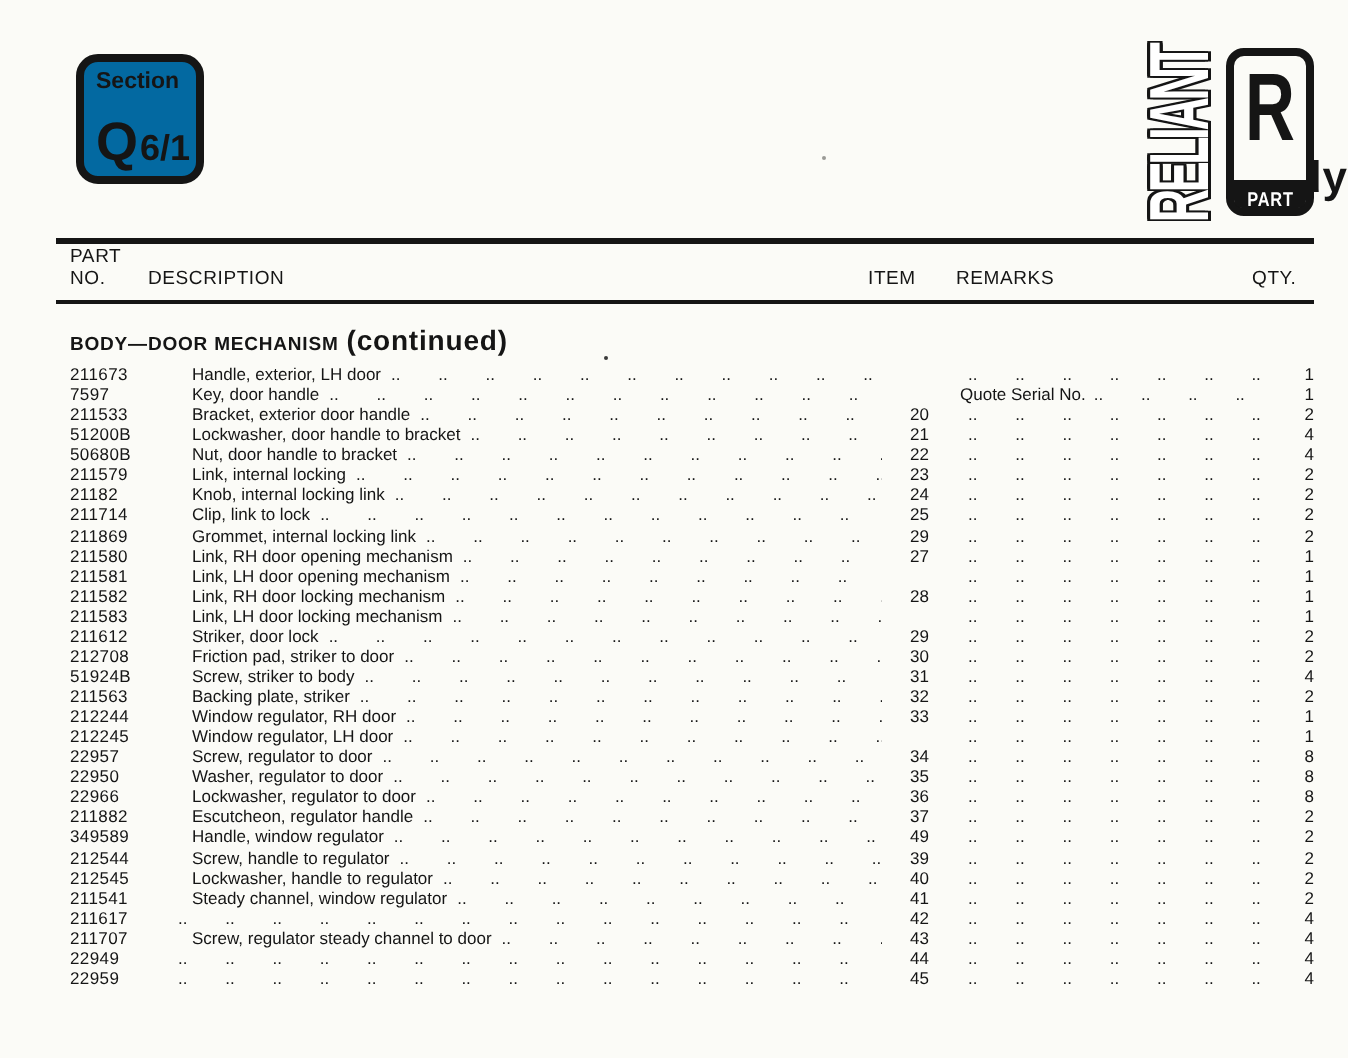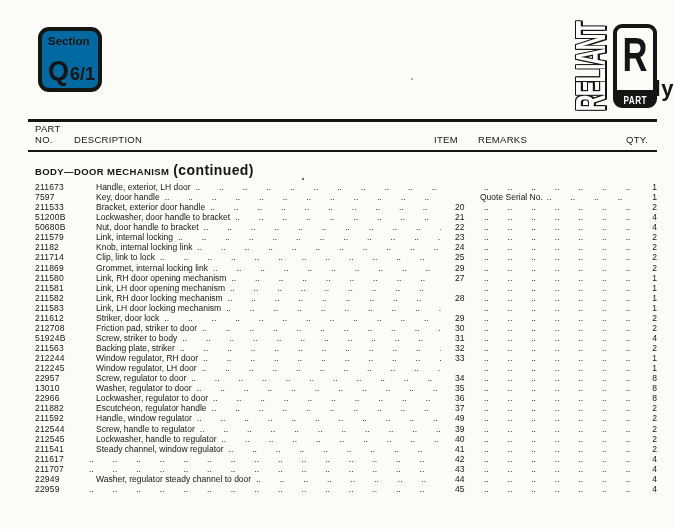--- a/index.html
+++ b/index.html
@@ -337,21 +337,21 @@
     <span class="leader l-desc">..&nbsp;&nbsp;&nbsp;&nbsp;&nbsp;&nbsp;&nbsp;&nbsp;..&nbsp;&nbsp;&nbsp;&nbsp;&nbsp;&nbsp;&nbsp;&nbsp;..&nbsp;&nbsp;&nbsp;&nbsp;&nbsp;&nbsp;&nbsp;&nbsp;..&nbsp;&nbsp;&nbsp;&nbsp;&nbsp;&nbsp;&nbsp;&nbsp;..&nbsp;&nbsp;&nbsp;&nbsp;&nbsp;&nbsp;&nbsp;&nbsp;..&nbsp;&nbsp;&nbsp;&nbsp;&nbsp;&nbsp;&nbsp;&nbsp;..&nbsp;&nbsp;&nbsp;&nbsp;&nbsp;&nbsp;&nbsp;&nbsp;..&nbsp;&nbsp;&nbsp;&nbsp;&nbsp;&nbsp;&nbsp;&nbsp;..&nbsp;&nbsp;&nbsp;&nbsp;&nbsp;&nbsp;&nbsp;&nbsp;..&nbsp;&nbsp;&nbsp;&nbsp;&nbsp;&nbsp;&nbsp;&nbsp;..&nbsp;&nbsp;&nbsp;&nbsp;&nbsp;&nbsp;&nbsp;&nbsp;..&nbsp;&nbsp;&nbsp;&nbsp;&nbsp;&nbsp;&nbsp;&nbsp;..&nbsp;&nbsp;&nbsp;&nbsp;&nbsp;&nbsp;&nbsp;&nbsp;..&nbsp;&nbsp;&nbsp;&nbsp;&nbsp;&nbsp;&nbsp;&nbsp;..&nbsp;&nbsp;&nbsp;&nbsp;&nbsp;&nbsp;&nbsp;&nbsp;..&nbsp;&nbsp;&nbsp;&nbsp;&nbsp;&nbsp;&nbsp;&nbsp;..&nbsp;&nbsp;&nbsp;&nbsp;&nbsp;&nbsp;&nbsp;&nbsp;..&nbsp;&nbsp;&nbsp;&nbsp;&nbsp;&nbsp;&nbsp;&nbsp;..&nbsp;&nbsp;&nbsp;&nbsp;&nbsp;&nbsp;&nbsp;&nbsp;..&nbsp;&nbsp;&nbsp;&nbsp;&nbsp;&nbsp;&nbsp;&nbsp;..&nbsp;&nbsp;&nbsp;&nbsp;&nbsp;&nbsp;&nbsp;&nbsp;..&nbsp;&nbsp;&nbsp;&nbsp;&nbsp;&nbsp;&nbsp;&nbsp;..&nbsp;&nbsp;&nbsp;&nbsp;&nbsp;&nbsp;&nbsp;&nbsp;..&nbsp;&nbsp;&nbsp;&nbsp;&nbsp;&nbsp;&nbsp;&nbsp;..&nbsp;&nbsp;&nbsp;&nbsp;&nbsp;&nbsp;&nbsp;&nbsp;..&nbsp;&nbsp;&nbsp;&nbsp;&nbsp;&nbsp;&nbsp;&nbsp;..&nbsp;&nbsp;&nbsp;&nbsp;&nbsp;&nbsp;&nbsp;&nbsp;..&nbsp;&nbsp;&nbsp;&nbsp;&nbsp;&nbsp;&nbsp;&nbsp;..&nbsp;&nbsp;&nbsp;&nbsp;&nbsp;&nbsp;&nbsp;&nbsp;..&nbsp;&nbsp;&nbsp;&nbsp;&nbsp;&nbsp;&nbsp;&nbsp;</span>
     <span class="c-item">34</span>
     <span class="remarks-zone">
       <span class="c-remarks"></span>
       <span class="leader l-remarks">..&nbsp;&nbsp;&nbsp;&nbsp;&nbsp;&nbsp;&nbsp;&nbsp;..&nbsp;&nbsp;&nbsp;&nbsp;&nbsp;&nbsp;&nbsp;&nbsp;..&nbsp;&nbsp;&nbsp;&nbsp;&nbsp;&nbsp;&nbsp;&nbsp;..&nbsp;&nbsp;&nbsp;&nbsp;&nbsp;&nbsp;&nbsp;&nbsp;..&nbsp;&nbsp;&nbsp;&nbsp;&nbsp;&nbsp;&nbsp;&nbsp;..&nbsp;&nbsp;&nbsp;&nbsp;&nbsp;&nbsp;&nbsp;&nbsp;..&nbsp;&nbsp;&nbsp;&nbsp;&nbsp;&nbsp;&nbsp;&nbsp;..&nbsp;&nbsp;&nbsp;&nbsp;&nbsp;&nbsp;&nbsp;&nbsp;..&nbsp;&nbsp;&nbsp;&nbsp;&nbsp;&nbsp;&nbsp;&nbsp;..&nbsp;&nbsp;&nbsp;&nbsp;&nbsp;&nbsp;&nbsp;&nbsp;..&nbsp;&nbsp;&nbsp;&nbsp;&nbsp;&nbsp;&nbsp;&nbsp;..&nbsp;&nbsp;&nbsp;&nbsp;&nbsp;&nbsp;&nbsp;&nbsp;..&nbsp;&nbsp;&nbsp;&nbsp;&nbsp;&nbsp;&nbsp;&nbsp;..&nbsp;&nbsp;&nbsp;&nbsp;&nbsp;&nbsp;&nbsp;&nbsp;..&nbsp;&nbsp;&nbsp;&nbsp;&nbsp;&nbsp;&nbsp;&nbsp;..&nbsp;&nbsp;&nbsp;&nbsp;&nbsp;&nbsp;&nbsp;&nbsp;..&nbsp;&nbsp;&nbsp;&nbsp;&nbsp;&nbsp;&nbsp;&nbsp;..&nbsp;&nbsp;&nbsp;&nbsp;&nbsp;&nbsp;&nbsp;&nbsp;..&nbsp;&nbsp;&nbsp;&nbsp;&nbsp;&nbsp;&nbsp;&nbsp;..&nbsp;&nbsp;&nbsp;&nbsp;&nbsp;&nbsp;&nbsp;&nbsp;..&nbsp;&nbsp;&nbsp;&nbsp;&nbsp;&nbsp;&nbsp;&nbsp;..&nbsp;&nbsp;&nbsp;&nbsp;&nbsp;&nbsp;&nbsp;&nbsp;..&nbsp;&nbsp;&nbsp;&nbsp;&nbsp;&nbsp;&nbsp;&nbsp;..&nbsp;&nbsp;&nbsp;&nbsp;&nbsp;&nbsp;&nbsp;&nbsp;..&nbsp;&nbsp;&nbsp;&nbsp;&nbsp;&nbsp;&nbsp;&nbsp;..&nbsp;&nbsp;&nbsp;&nbsp;&nbsp;&nbsp;&nbsp;&nbsp;..&nbsp;&nbsp;&nbsp;&nbsp;&nbsp;&nbsp;&nbsp;&nbsp;..&nbsp;&nbsp;&nbsp;&nbsp;&nbsp;&nbsp;&nbsp;&nbsp;..&nbsp;&nbsp;&nbsp;&nbsp;&nbsp;&nbsp;&nbsp;&nbsp;..&nbsp;&nbsp;&nbsp;&nbsp;&nbsp;&nbsp;&nbsp;&nbsp;</span>
     </span>
     <span class="c-qty">8</span>
   </div>
 
   <div class="row">
-    <span class="c-part">13010</span>
+    <span class="c-part">22950</span>
     <span class="c-desc">Washer, regulator to door</span>
     <span class="leader l-desc">..&nbsp;&nbsp;&nbsp;&nbsp;&nbsp;&nbsp;&nbsp;&nbsp;..&nbsp;&nbsp;&nbsp;&nbsp;&nbsp;&nbsp;&nbsp;&nbsp;..&nbsp;&nbsp;&nbsp;&nbsp;&nbsp;&nbsp;&nbsp;&nbsp;..&nbsp;&nbsp;&nbsp;&nbsp;&nbsp;&nbsp;&nbsp;&nbsp;..&nbsp;&nbsp;&nbsp;&nbsp;&nbsp;&nbsp;&nbsp;&nbsp;..&nbsp;&nbsp;&nbsp;&nbsp;&nbsp;&nbsp;&nbsp;&nbsp;..&nbsp;&nbsp;&nbsp;&nbsp;&nbsp;&nbsp;&nbsp;&nbsp;..&nbsp;&nbsp;&nbsp;&nbsp;&nbsp;&nbsp;&nbsp;&nbsp;..&nbsp;&nbsp;&nbsp;&nbsp;&nbsp;&nbsp;&nbsp;&nbsp;..&nbsp;&nbsp;&nbsp;&nbsp;&nbsp;&nbsp;&nbsp;&nbsp;..&nbsp;&nbsp;&nbsp;&nbsp;&nbsp;&nbsp;&nbsp;&nbsp;..&nbsp;&nbsp;&nbsp;&nbsp;&nbsp;&nbsp;&nbsp;&nbsp;..&nbsp;&nbsp;&nbsp;&nbsp;&nbsp;&nbsp;&nbsp;&nbsp;..&nbsp;&nbsp;&nbsp;&nbsp;&nbsp;&nbsp;&nbsp;&nbsp;..&nbsp;&nbsp;&nbsp;&nbsp;&nbsp;&nbsp;&nbsp;&nbsp;..&nbsp;&nbsp;&nbsp;&nbsp;&nbsp;&nbsp;&nbsp;&nbsp;..&nbsp;&nbsp;&nbsp;&nbsp;&nbsp;&nbsp;&nbsp;&nbsp;..&nbsp;&nbsp;&nbsp;&nbsp;&nbsp;&nbsp;&nbsp;&nbsp;..&nbsp;&nbsp;&nbsp;&nbsp;&nbsp;&nbsp;&nbsp;&nbsp;..&nbsp;&nbsp;&nbsp;&nbsp;&nbsp;&nbsp;&nbsp;&nbsp;..&nbsp;&nbsp;&nbsp;&nbsp;&nbsp;&nbsp;&nbsp;&nbsp;..&nbsp;&nbsp;&nbsp;&nbsp;&nbsp;&nbsp;&nbsp;&nbsp;..&nbsp;&nbsp;&nbsp;&nbsp;&nbsp;&nbsp;&nbsp;&nbsp;..&nbsp;&nbsp;&nbsp;&nbsp;&nbsp;&nbsp;&nbsp;&nbsp;..&nbsp;&nbsp;&nbsp;&nbsp;&nbsp;&nbsp;&nbsp;&nbsp;..&nbsp;&nbsp;&nbsp;&nbsp;&nbsp;&nbsp;&nbsp;&nbsp;..&nbsp;&nbsp;&nbsp;&nbsp;&nbsp;&nbsp;&nbsp;&nbsp;..&nbsp;&nbsp;&nbsp;&nbsp;&nbsp;&nbsp;&nbsp;&nbsp;..&nbsp;&nbsp;&nbsp;&nbsp;&nbsp;&nbsp;&nbsp;&nbsp;..&nbsp;&nbsp;&nbsp;&nbsp;&nbsp;&nbsp;&nbsp;&nbsp;</span>
     <span class="c-item">35</span>
     <span class="remarks-zone">
       <span class="c-remarks"></span>
       <span class="leader l-remarks">..&nbsp;&nbsp;&nbsp;&nbsp;&nbsp;&nbsp;&nbsp;&nbsp;..&nbsp;&nbsp;&nbsp;&nbsp;&nbsp;&nbsp;&nbsp;&nbsp;..&nbsp;&nbsp;&nbsp;&nbsp;&nbsp;&nbsp;&nbsp;&nbsp;..&nbsp;&nbsp;&nbsp;&nbsp;&nbsp;&nbsp;&nbsp;&nbsp;..&nbsp;&nbsp;&nbsp;&nbsp;&nbsp;&nbsp;&nbsp;&nbsp;..&nbsp;&nbsp;&nbsp;&nbsp;&nbsp;&nbsp;&nbsp;&nbsp;..&nbsp;&nbsp;&nbsp;&nbsp;&nbsp;&nbsp;&nbsp;&nbsp;..&nbsp;&nbsp;&nbsp;&nbsp;&nbsp;&nbsp;&nbsp;&nbsp;..&nbsp;&nbsp;&nbsp;&nbsp;&nbsp;&nbsp;&nbsp;&nbsp;..&nbsp;&nbsp;&nbsp;&nbsp;&nbsp;&nbsp;&nbsp;&nbsp;..&nbsp;&nbsp;&nbsp;&nbsp;&nbsp;&nbsp;&nbsp;&nbsp;..&nbsp;&nbsp;&nbsp;&nbsp;&nbsp;&nbsp;&nbsp;&nbsp;..&nbsp;&nbsp;&nbsp;&nbsp;&nbsp;&nbsp;&nbsp;&nbsp;..&nbsp;&nbsp;&nbsp;&nbsp;&nbsp;&nbsp;&nbsp;&nbsp;..&nbsp;&nbsp;&nbsp;&nbsp;&nbsp;&nbsp;&nbsp;&nbsp;..&nbsp;&nbsp;&nbsp;&nbsp;&nbsp;&nbsp;&nbsp;&nbsp;..&nbsp;&nbsp;&nbsp;&nbsp;&nbsp;&nbsp;&nbsp;&nbsp;..&nbsp;&nbsp;&nbsp;&nbsp;&nbsp;&nbsp;&nbsp;&nbsp;..&nbsp;&nbsp;&nbsp;&nbsp;&nbsp;&nbsp;&nbsp;&nbsp;..&nbsp;&nbsp;&nbsp;&nbsp;&nbsp;&nbsp;&nbsp;&nbsp;..&nbsp;&nbsp;&nbsp;&nbsp;&nbsp;&nbsp;&nbsp;&nbsp;..&nbsp;&nbsp;&nbsp;&nbsp;&nbsp;&nbsp;&nbsp;&nbsp;..&nbsp;&nbsp;&nbsp;&nbsp;&nbsp;&nbsp;&nbsp;&nbsp;..&nbsp;&nbsp;&nbsp;&nbsp;&nbsp;&nbsp;&nbsp;&nbsp;..&nbsp;&nbsp;&nbsp;&nbsp;&nbsp;&nbsp;&nbsp;&nbsp;..&nbsp;&nbsp;&nbsp;&nbsp;&nbsp;&nbsp;&nbsp;&nbsp;..&nbsp;&nbsp;&nbsp;&nbsp;&nbsp;&nbsp;&nbsp;&nbsp;..&nbsp;&nbsp;&nbsp;&nbsp;&nbsp;&nbsp;&nbsp;&nbsp;..&nbsp;&nbsp;&nbsp;&nbsp;&nbsp;&nbsp;&nbsp;&nbsp;..&nbsp;&nbsp;&nbsp;&nbsp;&nbsp;&nbsp;&nbsp;&nbsp;</span>
     </span>
     <span class="c-qty">8</span>
   </div>
 
@@ -373,21 +373,21 @@
     <span class="leader l-desc">..&nbsp;&nbsp;&nbsp;&nbsp;&nbsp;&nbsp;&nbsp;&nbsp;..&nbsp;&nbsp;&nbsp;&nbsp;&nbsp;&nbsp;&nbsp;&nbsp;..&nbsp;&nbsp;&nbsp;&nbsp;&nbsp;&nbsp;&nbsp;&nbsp;..&nbsp;&nbsp;&nbsp;&nbsp;&nbsp;&nbsp;&nbsp;&nbsp;..&nbsp;&nbsp;&nbsp;&nbsp;&nbsp;&nbsp;&nbsp;&nbsp;..&nbsp;&nbsp;&nbsp;&nbsp;&nbsp;&nbsp;&nbsp;&nbsp;..&nbsp;&nbsp;&nbsp;&nbsp;&nbsp;&nbsp;&nbsp;&nbsp;..&nbsp;&nbsp;&nbsp;&nbsp;&nbsp;&nbsp;&nbsp;&nbsp;..&nbsp;&nbsp;&nbsp;&nbsp;&nbsp;&nbsp;&nbsp;&nbsp;..&nbsp;&nbsp;&nbsp;&nbsp;&nbsp;&nbsp;&nbsp;&nbsp;..&nbsp;&nbsp;&nbsp;&nbsp;&nbsp;&nbsp;&nbsp;&nbsp;..&nbsp;&nbsp;&nbsp;&nbsp;&nbsp;&nbsp;&nbsp;&nbsp;..&nbsp;&nbsp;&nbsp;&nbsp;&nbsp;&nbsp;&nbsp;&nbsp;..&nbsp;&nbsp;&nbsp;&nbsp;&nbsp;&nbsp;&nbsp;&nbsp;..&nbsp;&nbsp;&nbsp;&nbsp;&nbsp;&nbsp;&nbsp;&nbsp;..&nbsp;&nbsp;&nbsp;&nbsp;&nbsp;&nbsp;&nbsp;&nbsp;..&nbsp;&nbsp;&nbsp;&nbsp;&nbsp;&nbsp;&nbsp;&nbsp;..&nbsp;&nbsp;&nbsp;&nbsp;&nbsp;&nbsp;&nbsp;&nbsp;..&nbsp;&nbsp;&nbsp;&nbsp;&nbsp;&nbsp;&nbsp;&nbsp;..&nbsp;&nbsp;&nbsp;&nbsp;&nbsp;&nbsp;&nbsp;&nbsp;..&nbsp;&nbsp;&nbsp;&nbsp;&nbsp;&nbsp;&nbsp;&nbsp;..&nbsp;&nbsp;&nbsp;&nbsp;&nbsp;&nbsp;&nbsp;&nbsp;..&nbsp;&nbsp;&nbsp;&nbsp;&nbsp;&nbsp;&nbsp;&nbsp;..&nbsp;&nbsp;&nbsp;&nbsp;&nbsp;&nbsp;&nbsp;&nbsp;..&nbsp;&nbsp;&nbsp;&nbsp;&nbsp;&nbsp;&nbsp;&nbsp;..&nbsp;&nbsp;&nbsp;&nbsp;&nbsp;&nbsp;&nbsp;&nbsp;..&nbsp;&nbsp;&nbsp;&nbsp;&nbsp;&nbsp;&nbsp;&nbsp;..&nbsp;&nbsp;&nbsp;&nbsp;&nbsp;&nbsp;&nbsp;&nbsp;..&nbsp;&nbsp;&nbsp;&nbsp;&nbsp;&nbsp;&nbsp;&nbsp;..&nbsp;&nbsp;&nbsp;&nbsp;&nbsp;&nbsp;&nbsp;&nbsp;</span>
     <span class="c-item">37</span>
     <span class="remarks-zone">
       <span class="c-remarks"></span>
       <span class="leader l-remarks">..&nbsp;&nbsp;&nbsp;&nbsp;&nbsp;&nbsp;&nbsp;&nbsp;..&nbsp;&nbsp;&nbsp;&nbsp;&nbsp;&nbsp;&nbsp;&nbsp;..&nbsp;&nbsp;&nbsp;&nbsp;&nbsp;&nbsp;&nbsp;&nbsp;..&nbsp;&nbsp;&nbsp;&nbsp;&nbsp;&nbsp;&nbsp;&nbsp;..&nbsp;&nbsp;&nbsp;&nbsp;&nbsp;&nbsp;&nbsp;&nbsp;..&nbsp;&nbsp;&nbsp;&nbsp;&nbsp;&nbsp;&nbsp;&nbsp;..&nbsp;&nbsp;&nbsp;&nbsp;&nbsp;&nbsp;&nbsp;&nbsp;..&nbsp;&nbsp;&nbsp;&nbsp;&nbsp;&nbsp;&nbsp;&nbsp;..&nbsp;&nbsp;&nbsp;&nbsp;&nbsp;&nbsp;&nbsp;&nbsp;..&nbsp;&nbsp;&nbsp;&nbsp;&nbsp;&nbsp;&nbsp;&nbsp;..&nbsp;&nbsp;&nbsp;&nbsp;&nbsp;&nbsp;&nbsp;&nbsp;..&nbsp;&nbsp;&nbsp;&nbsp;&nbsp;&nbsp;&nbsp;&nbsp;..&nbsp;&nbsp;&nbsp;&nbsp;&nbsp;&nbsp;&nbsp;&nbsp;..&nbsp;&nbsp;&nbsp;&nbsp;&nbsp;&nbsp;&nbsp;&nbsp;..&nbsp;&nbsp;&nbsp;&nbsp;&nbsp;&nbsp;&nbsp;&nbsp;..&nbsp;&nbsp;&nbsp;&nbsp;&nbsp;&nbsp;&nbsp;&nbsp;..&nbsp;&nbsp;&nbsp;&nbsp;&nbsp;&nbsp;&nbsp;&nbsp;..&nbsp;&nbsp;&nbsp;&nbsp;&nbsp;&nbsp;&nbsp;&nbsp;..&nbsp;&nbsp;&nbsp;&nbsp;&nbsp;&nbsp;&nbsp;&nbsp;..&nbsp;&nbsp;&nbsp;&nbsp;&nbsp;&nbsp;&nbsp;&nbsp;..&nbsp;&nbsp;&nbsp;&nbsp;&nbsp;&nbsp;&nbsp;&nbsp;..&nbsp;&nbsp;&nbsp;&nbsp;&nbsp;&nbsp;&nbsp;&nbsp;..&nbsp;&nbsp;&nbsp;&nbsp;&nbsp;&nbsp;&nbsp;&nbsp;..&nbsp;&nbsp;&nbsp;&nbsp;&nbsp;&nbsp;&nbsp;&nbsp;..&nbsp;&nbsp;&nbsp;&nbsp;&nbsp;&nbsp;&nbsp;&nbsp;..&nbsp;&nbsp;&nbsp;&nbsp;&nbsp;&nbsp;&nbsp;&nbsp;..&nbsp;&nbsp;&nbsp;&nbsp;&nbsp;&nbsp;&nbsp;&nbsp;..&nbsp;&nbsp;&nbsp;&nbsp;&nbsp;&nbsp;&nbsp;&nbsp;..&nbsp;&nbsp;&nbsp;&nbsp;&nbsp;&nbsp;&nbsp;&nbsp;..&nbsp;&nbsp;&nbsp;&nbsp;&nbsp;&nbsp;&nbsp;&nbsp;</span>
     </span>
     <span class="c-qty">2</span>
   </div>
 
   <div class="row">
-    <span class="c-part">211592</span>
+    <span class="c-part">349589</span>
     <span class="c-desc">Handle, window regulator</span>
     <span class="leader l-desc">..&nbsp;&nbsp;&nbsp;&nbsp;&nbsp;&nbsp;&nbsp;&nbsp;..&nbsp;&nbsp;&nbsp;&nbsp;&nbsp;&nbsp;&nbsp;&nbsp;..&nbsp;&nbsp;&nbsp;&nbsp;&nbsp;&nbsp;&nbsp;&nbsp;..&nbsp;&nbsp;&nbsp;&nbsp;&nbsp;&nbsp;&nbsp;&nbsp;..&nbsp;&nbsp;&nbsp;&nbsp;&nbsp;&nbsp;&nbsp;&nbsp;..&nbsp;&nbsp;&nbsp;&nbsp;&nbsp;&nbsp;&nbsp;&nbsp;..&nbsp;&nbsp;&nbsp;&nbsp;&nbsp;&nbsp;&nbsp;&nbsp;..&nbsp;&nbsp;&nbsp;&nbsp;&nbsp;&nbsp;&nbsp;&nbsp;..&nbsp;&nbsp;&nbsp;&nbsp;&nbsp;&nbsp;&nbsp;&nbsp;..&nbsp;&nbsp;&nbsp;&nbsp;&nbsp;&nbsp;&nbsp;&nbsp;..&nbsp;&nbsp;&nbsp;&nbsp;&nbsp;&nbsp;&nbsp;&nbsp;..&nbsp;&nbsp;&nbsp;&nbsp;&nbsp;&nbsp;&nbsp;&nbsp;..&nbsp;&nbsp;&nbsp;&nbsp;&nbsp;&nbsp;&nbsp;&nbsp;..&nbsp;&nbsp;&nbsp;&nbsp;&nbsp;&nbsp;&nbsp;&nbsp;..&nbsp;&nbsp;&nbsp;&nbsp;&nbsp;&nbsp;&nbsp;&nbsp;..&nbsp;&nbsp;&nbsp;&nbsp;&nbsp;&nbsp;&nbsp;&nbsp;..&nbsp;&nbsp;&nbsp;&nbsp;&nbsp;&nbsp;&nbsp;&nbsp;..&nbsp;&nbsp;&nbsp;&nbsp;&nbsp;&nbsp;&nbsp;&nbsp;..&nbsp;&nbsp;&nbsp;&nbsp;&nbsp;&nbsp;&nbsp;&nbsp;..&nbsp;&nbsp;&nbsp;&nbsp;&nbsp;&nbsp;&nbsp;&nbsp;..&nbsp;&nbsp;&nbsp;&nbsp;&nbsp;&nbsp;&nbsp;&nbsp;..&nbsp;&nbsp;&nbsp;&nbsp;&nbsp;&nbsp;&nbsp;&nbsp;..&nbsp;&nbsp;&nbsp;&nbsp;&nbsp;&nbsp;&nbsp;&nbsp;..&nbsp;&nbsp;&nbsp;&nbsp;&nbsp;&nbsp;&nbsp;&nbsp;..&nbsp;&nbsp;&nbsp;&nbsp;&nbsp;&nbsp;&nbsp;&nbsp;..&nbsp;&nbsp;&nbsp;&nbsp;&nbsp;&nbsp;&nbsp;&nbsp;..&nbsp;&nbsp;&nbsp;&nbsp;&nbsp;&nbsp;&nbsp;&nbsp;..&nbsp;&nbsp;&nbsp;&nbsp;&nbsp;&nbsp;&nbsp;&nbsp;..&nbsp;&nbsp;&nbsp;&nbsp;&nbsp;&nbsp;&nbsp;&nbsp;..&nbsp;&nbsp;&nbsp;&nbsp;&nbsp;&nbsp;&nbsp;&nbsp;</span>
     <span class="c-item">49</span>
     <span class="remarks-zone">
       <span class="c-remarks"></span>
       <span class="leader l-remarks">..&nbsp;&nbsp;&nbsp;&nbsp;&nbsp;&nbsp;&nbsp;&nbsp;..&nbsp;&nbsp;&nbsp;&nbsp;&nbsp;&nbsp;&nbsp;&nbsp;..&nbsp;&nbsp;&nbsp;&nbsp;&nbsp;&nbsp;&nbsp;&nbsp;..&nbsp;&nbsp;&nbsp;&nbsp;&nbsp;&nbsp;&nbsp;&nbsp;..&nbsp;&nbsp;&nbsp;&nbsp;&nbsp;&nbsp;&nbsp;&nbsp;..&nbsp;&nbsp;&nbsp;&nbsp;&nbsp;&nbsp;&nbsp;&nbsp;..&nbsp;&nbsp;&nbsp;&nbsp;&nbsp;&nbsp;&nbsp;&nbsp;..&nbsp;&nbsp;&nbsp;&nbsp;&nbsp;&nbsp;&nbsp;&nbsp;..&nbsp;&nbsp;&nbsp;&nbsp;&nbsp;&nbsp;&nbsp;&nbsp;..&nbsp;&nbsp;&nbsp;&nbsp;&nbsp;&nbsp;&nbsp;&nbsp;..&nbsp;&nbsp;&nbsp;&nbsp;&nbsp;&nbsp;&nbsp;&nbsp;..&nbsp;&nbsp;&nbsp;&nbsp;&nbsp;&nbsp;&nbsp;&nbsp;..&nbsp;&nbsp;&nbsp;&nbsp;&nbsp;&nbsp;&nbsp;&nbsp;..&nbsp;&nbsp;&nbsp;&nbsp;&nbsp;&nbsp;&nbsp;&nbsp;..&nbsp;&nbsp;&nbsp;&nbsp;&nbsp;&nbsp;&nbsp;&nbsp;..&nbsp;&nbsp;&nbsp;&nbsp;&nbsp;&nbsp;&nbsp;&nbsp;..&nbsp;&nbsp;&nbsp;&nbsp;&nbsp;&nbsp;&nbsp;&nbsp;..&nbsp;&nbsp;&nbsp;&nbsp;&nbsp;&nbsp;&nbsp;&nbsp;..&nbsp;&nbsp;&nbsp;&nbsp;&nbsp;&nbsp;&nbsp;&nbsp;..&nbsp;&nbsp;&nbsp;&nbsp;&nbsp;&nbsp;&nbsp;&nbsp;..&nbsp;&nbsp;&nbsp;&nbsp;&nbsp;&nbsp;&nbsp;&nbsp;..&nbsp;&nbsp;&nbsp;&nbsp;&nbsp;&nbsp;&nbsp;&nbsp;..&nbsp;&nbsp;&nbsp;&nbsp;&nbsp;&nbsp;&nbsp;&nbsp;..&nbsp;&nbsp;&nbsp;&nbsp;&nbsp;&nbsp;&nbsp;&nbsp;..&nbsp;&nbsp;&nbsp;&nbsp;&nbsp;&nbsp;&nbsp;&nbsp;..&nbsp;&nbsp;&nbsp;&nbsp;&nbsp;&nbsp;&nbsp;&nbsp;..&nbsp;&nbsp;&nbsp;&nbsp;&nbsp;&nbsp;&nbsp;&nbsp;..&nbsp;&nbsp;&nbsp;&nbsp;&nbsp;&nbsp;&nbsp;&nbsp;..&nbsp;&nbsp;&nbsp;&nbsp;&nbsp;&nbsp;&nbsp;&nbsp;..&nbsp;&nbsp;&nbsp;&nbsp;&nbsp;&nbsp;&nbsp;&nbsp;</span>
     </span>
     <span class="c-qty">2</span>
   </div>
 
@@ -433,32 +433,32 @@
     <span class="c-item">42</span>
     <span class="remarks-zone">
       <span class="c-remarks"></span>
       <span class="leader l-remarks">..&nbsp;&nbsp;&nbsp;&nbsp;&nbsp;&nbsp;&nbsp;&nbsp;..&nbsp;&nbsp;&nbsp;&nbsp;&nbsp;&nbsp;&nbsp;&nbsp;..&nbsp;&nbsp;&nbsp;&nbsp;&nbsp;&nbsp;&nbsp;&nbsp;..&nbsp;&nbsp;&nbsp;&nbsp;&nbsp;&nbsp;&nbsp;&nbsp;..&nbsp;&nbsp;&nbsp;&nbsp;&nbsp;&nbsp;&nbsp;&nbsp;..&nbsp;&nbsp;&nbsp;&nbsp;&nbsp;&nbsp;&nbsp;&nbsp;..&nbsp;&nbsp;&nbsp;&nbsp;&nbsp;&nbsp;&nbsp;&nbsp;..&nbsp;&nbsp;&nbsp;&nbsp;&nbsp;&nbsp;&nbsp;&nbsp;..&nbsp;&nbsp;&nbsp;&nbsp;&nbsp;&nbsp;&nbsp;&nbsp;..&nbsp;&nbsp;&nbsp;&nbsp;&nbsp;&nbsp;&nbsp;&nbsp;..&nbsp;&nbsp;&nbsp;&nbsp;&nbsp;&nbsp;&nbsp;&nbsp;..&nbsp;&nbsp;&nbsp;&nbsp;&nbsp;&nbsp;&nbsp;&nbsp;..&nbsp;&nbsp;&nbsp;&nbsp;&nbsp;&nbsp;&nbsp;&nbsp;..&nbsp;&nbsp;&nbsp;&nbsp;&nbsp;&nbsp;&nbsp;&nbsp;..&nbsp;&nbsp;&nbsp;&nbsp;&nbsp;&nbsp;&nbsp;&nbsp;..&nbsp;&nbsp;&nbsp;&nbsp;&nbsp;&nbsp;&nbsp;&nbsp;..&nbsp;&nbsp;&nbsp;&nbsp;&nbsp;&nbsp;&nbsp;&nbsp;..&nbsp;&nbsp;&nbsp;&nbsp;&nbsp;&nbsp;&nbsp;&nbsp;..&nbsp;&nbsp;&nbsp;&nbsp;&nbsp;&nbsp;&nbsp;&nbsp;..&nbsp;&nbsp;&nbsp;&nbsp;&nbsp;&nbsp;&nbsp;&nbsp;..&nbsp;&nbsp;&nbsp;&nbsp;&nbsp;&nbsp;&nbsp;&nbsp;..&nbsp;&nbsp;&nbsp;&nbsp;&nbsp;&nbsp;&nbsp;&nbsp;..&nbsp;&nbsp;&nbsp;&nbsp;&nbsp;&nbsp;&nbsp;&nbsp;..&nbsp;&nbsp;&nbsp;&nbsp;&nbsp;&nbsp;&nbsp;&nbsp;..&nbsp;&nbsp;&nbsp;&nbsp;&nbsp;&nbsp;&nbsp;&nbsp;..&nbsp;&nbsp;&nbsp;&nbsp;&nbsp;&nbsp;&nbsp;&nbsp;..&nbsp;&nbsp;&nbsp;&nbsp;&nbsp;&nbsp;&nbsp;&nbsp;..&nbsp;&nbsp;&nbsp;&nbsp;&nbsp;&nbsp;&nbsp;&nbsp;..&nbsp;&nbsp;&nbsp;&nbsp;&nbsp;&nbsp;&nbsp;&nbsp;..&nbsp;&nbsp;&nbsp;&nbsp;&nbsp;&nbsp;&nbsp;&nbsp;</span>
     </span>
     <span class="c-qty">4</span>
   </div>
 
   <div class="row">
     <span class="c-part">211707</span>
+    <span class="c-desc">Screw, regulator steady channel to door</span>
     <span class="leader l-desc">..&nbsp;&nbsp;&nbsp;&nbsp;&nbsp;&nbsp;&nbsp;&nbsp;..&nbsp;&nbsp;&nbsp;&nbsp;&nbsp;&nbsp;&nbsp;&nbsp;..&nbsp;&nbsp;&nbsp;&nbsp;&nbsp;&nbsp;&nbsp;&nbsp;..&nbsp;&nbsp;&nbsp;&nbsp;&nbsp;&nbsp;&nbsp;&nbsp;..&nbsp;&nbsp;&nbsp;&nbsp;&nbsp;&nbsp;&nbsp;&nbsp;..&nbsp;&nbsp;&nbsp;&nbsp;&nbsp;&nbsp;&nbsp;&nbsp;..&nbsp;&nbsp;&nbsp;&nbsp;&nbsp;&nbsp;&nbsp;&nbsp;..&nbsp;&nbsp;&nbsp;&nbsp;&nbsp;&nbsp;&nbsp;&nbsp;..&nbsp;&nbsp;&nbsp;&nbsp;&nbsp;&nbsp;&nbsp;&nbsp;..&nbsp;&nbsp;&nbsp;&nbsp;&nbsp;&nbsp;&nbsp;&nbsp;..&nbsp;&nbsp;&nbsp;&nbsp;&nbsp;&nbsp;&nbsp;&nbsp;..&nbsp;&nbsp;&nbsp;&nbsp;&nbsp;&nbsp;&nbsp;&nbsp;..&nbsp;&nbsp;&nbsp;&nbsp;&nbsp;&nbsp;&nbsp;&nbsp;..&nbsp;&nbsp;&nbsp;&nbsp;&nbsp;&nbsp;&nbsp;&nbsp;..&nbsp;&nbsp;&nbsp;&nbsp;&nbsp;&nbsp;&nbsp;&nbsp;..&nbsp;&nbsp;&nbsp;&nbsp;&nbsp;&nbsp;&nbsp;&nbsp;..&nbsp;&nbsp;&nbsp;&nbsp;&nbsp;&nbsp;&nbsp;&nbsp;..&nbsp;&nbsp;&nbsp;&nbsp;&nbsp;&nbsp;&nbsp;&nbsp;..&nbsp;&nbsp;&nbsp;&nbsp;&nbsp;&nbsp;&nbsp;&nbsp;..&nbsp;&nbsp;&nbsp;&nbsp;&nbsp;&nbsp;&nbsp;&nbsp;..&nbsp;&nbsp;&nbsp;&nbsp;&nbsp;&nbsp;&nbsp;&nbsp;..&nbsp;&nbsp;&nbsp;&nbsp;&nbsp;&nbsp;&nbsp;&nbsp;..&nbsp;&nbsp;&nbsp;&nbsp;&nbsp;&nbsp;&nbsp;&nbsp;..&nbsp;&nbsp;&nbsp;&nbsp;&nbsp;&nbsp;&nbsp;&nbsp;..&nbsp;&nbsp;&nbsp;&nbsp;&nbsp;&nbsp;&nbsp;&nbsp;..&nbsp;&nbsp;&nbsp;&nbsp;&nbsp;&nbsp;&nbsp;&nbsp;..&nbsp;&nbsp;&nbsp;&nbsp;&nbsp;&nbsp;&nbsp;&nbsp;..&nbsp;&nbsp;&nbsp;&nbsp;&nbsp;&nbsp;&nbsp;&nbsp;..&nbsp;&nbsp;&nbsp;&nbsp;&nbsp;&nbsp;&nbsp;&nbsp;..&nbsp;&nbsp;&nbsp;&nbsp;&nbsp;&nbsp;&nbsp;&nbsp;</span>
     <span class="c-item">43</span>
     <span class="remarks-zone">
       <span class="c-remarks"></span>
       <span class="leader l-remarks">..&nbsp;&nbsp;&nbsp;&nbsp;&nbsp;&nbsp;&nbsp;&nbsp;..&nbsp;&nbsp;&nbsp;&nbsp;&nbsp;&nbsp;&nbsp;&nbsp;..&nbsp;&nbsp;&nbsp;&nbsp;&nbsp;&nbsp;&nbsp;&nbsp;..&nbsp;&nbsp;&nbsp;&nbsp;&nbsp;&nbsp;&nbsp;&nbsp;..&nbsp;&nbsp;&nbsp;&nbsp;&nbsp;&nbsp;&nbsp;&nbsp;..&nbsp;&nbsp;&nbsp;&nbsp;&nbsp;&nbsp;&nbsp;&nbsp;..&nbsp;&nbsp;&nbsp;&nbsp;&nbsp;&nbsp;&nbsp;&nbsp;..&nbsp;&nbsp;&nbsp;&nbsp;&nbsp;&nbsp;&nbsp;&nbsp;..&nbsp;&nbsp;&nbsp;&nbsp;&nbsp;&nbsp;&nbsp;&nbsp;..&nbsp;&nbsp;&nbsp;&nbsp;&nbsp;&nbsp;&nbsp;&nbsp;..&nbsp;&nbsp;&nbsp;&nbsp;&nbsp;&nbsp;&nbsp;&nbsp;..&nbsp;&nbsp;&nbsp;&nbsp;&nbsp;&nbsp;&nbsp;&nbsp;..&nbsp;&nbsp;&nbsp;&nbsp;&nbsp;&nbsp;&nbsp;&nbsp;..&nbsp;&nbsp;&nbsp;&nbsp;&nbsp;&nbsp;&nbsp;&nbsp;..&nbsp;&nbsp;&nbsp;&nbsp;&nbsp;&nbsp;&nbsp;&nbsp;..&nbsp;&nbsp;&nbsp;&nbsp;&nbsp;&nbsp;&nbsp;&nbsp;..&nbsp;&nbsp;&nbsp;&nbsp;&nbsp;&nbsp;&nbsp;&nbsp;..&nbsp;&nbsp;&nbsp;&nbsp;&nbsp;&nbsp;&nbsp;&nbsp;..&nbsp;&nbsp;&nbsp;&nbsp;&nbsp;&nbsp;&nbsp;&nbsp;..&nbsp;&nbsp;&nbsp;&nbsp;&nbsp;&nbsp;&nbsp;&nbsp;..&nbsp;&nbsp;&nbsp;&nbsp;&nbsp;&nbsp;&nbsp;&nbsp;..&nbsp;&nbsp;&nbsp;&nbsp;&nbsp;&nbsp;&nbsp;&nbsp;..&nbsp;&nbsp;&nbsp;&nbsp;&nbsp;&nbsp;&nbsp;&nbsp;..&nbsp;&nbsp;&nbsp;&nbsp;&nbsp;&nbsp;&nbsp;&nbsp;..&nbsp;&nbsp;&nbsp;&nbsp;&nbsp;&nbsp;&nbsp;&nbsp;..&nbsp;&nbsp;&nbsp;&nbsp;&nbsp;&nbsp;&nbsp;&nbsp;..&nbsp;&nbsp;&nbsp;&nbsp;&nbsp;&nbsp;&nbsp;&nbsp;..&nbsp;&nbsp;&nbsp;&nbsp;&nbsp;&nbsp;&nbsp;&nbsp;..&nbsp;&nbsp;&nbsp;&nbsp;&nbsp;&nbsp;&nbsp;&nbsp;..&nbsp;&nbsp;&nbsp;&nbsp;&nbsp;&nbsp;&nbsp;&nbsp;</span>
     </span>
     <span class="c-qty">4</span>
   </div>
 
   <div class="row">
     <span class="c-part">22949</span>
-    <span class="c-desc">Washer, regulator steady channel to door</span>
     <span class="leader l-desc">..&nbsp;&nbsp;&nbsp;&nbsp;&nbsp;&nbsp;&nbsp;&nbsp;..&nbsp;&nbsp;&nbsp;&nbsp;&nbsp;&nbsp;&nbsp;&nbsp;..&nbsp;&nbsp;&nbsp;&nbsp;&nbsp;&nbsp;&nbsp;&nbsp;..&nbsp;&nbsp;&nbsp;&nbsp;&nbsp;&nbsp;&nbsp;&nbsp;..&nbsp;&nbsp;&nbsp;&nbsp;&nbsp;&nbsp;&nbsp;&nbsp;..&nbsp;&nbsp;&nbsp;&nbsp;&nbsp;&nbsp;&nbsp;&nbsp;..&nbsp;&nbsp;&nbsp;&nbsp;&nbsp;&nbsp;&nbsp;&nbsp;..&nbsp;&nbsp;&nbsp;&nbsp;&nbsp;&nbsp;&nbsp;&nbsp;..&nbsp;&nbsp;&nbsp;&nbsp;&nbsp;&nbsp;&nbsp;&nbsp;..&nbsp;&nbsp;&nbsp;&nbsp;&nbsp;&nbsp;&nbsp;&nbsp;..&nbsp;&nbsp;&nbsp;&nbsp;&nbsp;&nbsp;&nbsp;&nbsp;..&nbsp;&nbsp;&nbsp;&nbsp;&nbsp;&nbsp;&nbsp;&nbsp;..&nbsp;&nbsp;&nbsp;&nbsp;&nbsp;&nbsp;&nbsp;&nbsp;..&nbsp;&nbsp;&nbsp;&nbsp;&nbsp;&nbsp;&nbsp;&nbsp;..&nbsp;&nbsp;&nbsp;&nbsp;&nbsp;&nbsp;&nbsp;&nbsp;..&nbsp;&nbsp;&nbsp;&nbsp;&nbsp;&nbsp;&nbsp;&nbsp;..&nbsp;&nbsp;&nbsp;&nbsp;&nbsp;&nbsp;&nbsp;&nbsp;..&nbsp;&nbsp;&nbsp;&nbsp;&nbsp;&nbsp;&nbsp;&nbsp;..&nbsp;&nbsp;&nbsp;&nbsp;&nbsp;&nbsp;&nbsp;&nbsp;..&nbsp;&nbsp;&nbsp;&nbsp;&nbsp;&nbsp;&nbsp;&nbsp;..&nbsp;&nbsp;&nbsp;&nbsp;&nbsp;&nbsp;&nbsp;&nbsp;..&nbsp;&nbsp;&nbsp;&nbsp;&nbsp;&nbsp;&nbsp;&nbsp;..&nbsp;&nbsp;&nbsp;&nbsp;&nbsp;&nbsp;&nbsp;&nbsp;..&nbsp;&nbsp;&nbsp;&nbsp;&nbsp;&nbsp;&nbsp;&nbsp;..&nbsp;&nbsp;&nbsp;&nbsp;&nbsp;&nbsp;&nbsp;&nbsp;..&nbsp;&nbsp;&nbsp;&nbsp;&nbsp;&nbsp;&nbsp;&nbsp;..&nbsp;&nbsp;&nbsp;&nbsp;&nbsp;&nbsp;&nbsp;&nbsp;..&nbsp;&nbsp;&nbsp;&nbsp;&nbsp;&nbsp;&nbsp;&nbsp;..&nbsp;&nbsp;&nbsp;&nbsp;&nbsp;&nbsp;&nbsp;&nbsp;..&nbsp;&nbsp;&nbsp;&nbsp;&nbsp;&nbsp;&nbsp;&nbsp;</span>
     <span class="c-item">44</span>
     <span class="remarks-zone">
       <span class="c-remarks"></span>
       <span class="leader l-remarks">..&nbsp;&nbsp;&nbsp;&nbsp;&nbsp;&nbsp;&nbsp;&nbsp;..&nbsp;&nbsp;&nbsp;&nbsp;&nbsp;&nbsp;&nbsp;&nbsp;..&nbsp;&nbsp;&nbsp;&nbsp;&nbsp;&nbsp;&nbsp;&nbsp;..&nbsp;&nbsp;&nbsp;&nbsp;&nbsp;&nbsp;&nbsp;&nbsp;..&nbsp;&nbsp;&nbsp;&nbsp;&nbsp;&nbsp;&nbsp;&nbsp;..&nbsp;&nbsp;&nbsp;&nbsp;&nbsp;&nbsp;&nbsp;&nbsp;..&nbsp;&nbsp;&nbsp;&nbsp;&nbsp;&nbsp;&nbsp;&nbsp;..&nbsp;&nbsp;&nbsp;&nbsp;&nbsp;&nbsp;&nbsp;&nbsp;..&nbsp;&nbsp;&nbsp;&nbsp;&nbsp;&nbsp;&nbsp;&nbsp;..&nbsp;&nbsp;&nbsp;&nbsp;&nbsp;&nbsp;&nbsp;&nbsp;..&nbsp;&nbsp;&nbsp;&nbsp;&nbsp;&nbsp;&nbsp;&nbsp;..&nbsp;&nbsp;&nbsp;&nbsp;&nbsp;&nbsp;&nbsp;&nbsp;..&nbsp;&nbsp;&nbsp;&nbsp;&nbsp;&nbsp;&nbsp;&nbsp;..&nbsp;&nbsp;&nbsp;&nbsp;&nbsp;&nbsp;&nbsp;&nbsp;..&nbsp;&nbsp;&nbsp;&nbsp;&nbsp;&nbsp;&nbsp;&nbsp;..&nbsp;&nbsp;&nbsp;&nbsp;&nbsp;&nbsp;&nbsp;&nbsp;..&nbsp;&nbsp;&nbsp;&nbsp;&nbsp;&nbsp;&nbsp;&nbsp;..&nbsp;&nbsp;&nbsp;&nbsp;&nbsp;&nbsp;&nbsp;&nbsp;..&nbsp;&nbsp;&nbsp;&nbsp;&nbsp;&nbsp;&nbsp;&nbsp;..&nbsp;&nbsp;&nbsp;&nbsp;&nbsp;&nbsp;&nbsp;&nbsp;..&nbsp;&nbsp;&nbsp;&nbsp;&nbsp;&nbsp;&nbsp;&nbsp;..&nbsp;&nbsp;&nbsp;&nbsp;&nbsp;&nbsp;&nbsp;&nbsp;..&nbsp;&nbsp;&nbsp;&nbsp;&nbsp;&nbsp;&nbsp;&nbsp;..&nbsp;&nbsp;&nbsp;&nbsp;&nbsp;&nbsp;&nbsp;&nbsp;..&nbsp;&nbsp;&nbsp;&nbsp;&nbsp;&nbsp;&nbsp;&nbsp;..&nbsp;&nbsp;&nbsp;&nbsp;&nbsp;&nbsp;&nbsp;&nbsp;..&nbsp;&nbsp;&nbsp;&nbsp;&nbsp;&nbsp;&nbsp;&nbsp;..&nbsp;&nbsp;&nbsp;&nbsp;&nbsp;&nbsp;&nbsp;&nbsp;..&nbsp;&nbsp;&nbsp;&nbsp;&nbsp;&nbsp;&nbsp;&nbsp;..&nbsp;&nbsp;&nbsp;&nbsp;&nbsp;&nbsp;&nbsp;&nbsp;</span>
     </span>
     <span class="c-qty">4</span>
   </div>
 
   <div class="row">

